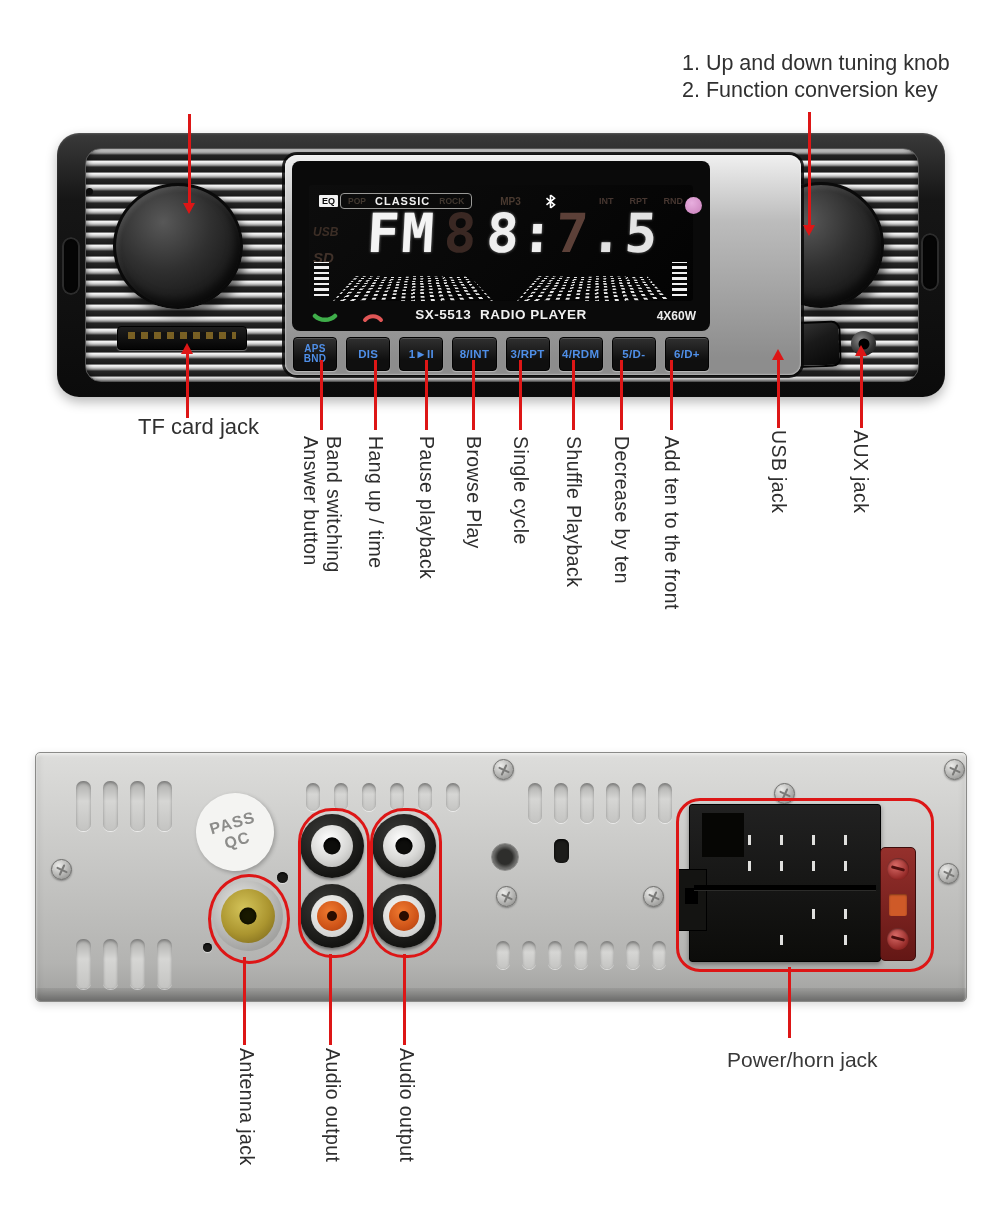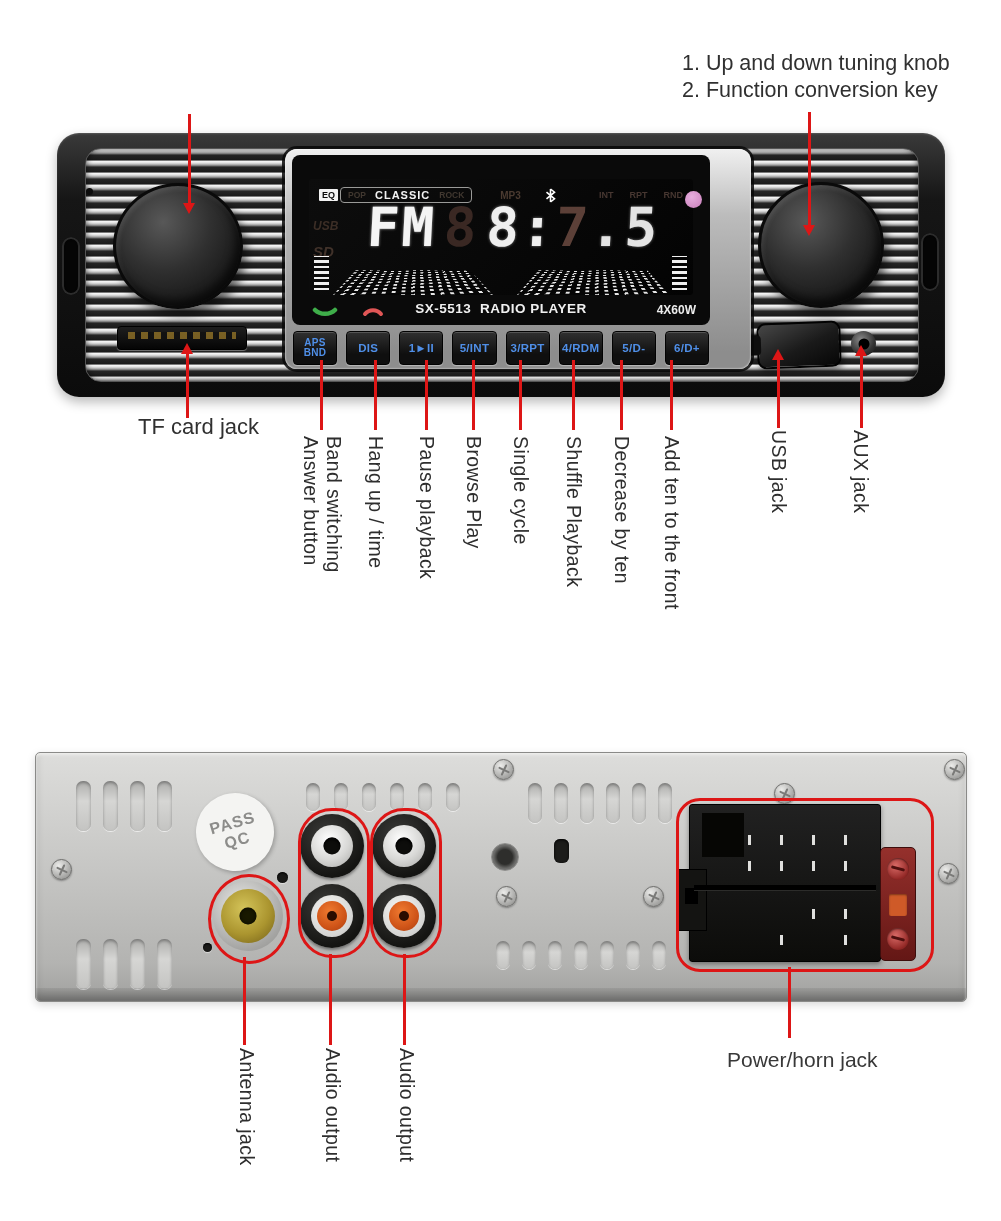--- a/index.html
+++ b/index.html
@@ -62,21 +62,21 @@
   .fd-l{left:29px;top:55px;}.fd-r{left:671px;top:161px;}
   .usbcov{position:absolute;left:700px;top:189px;width:80px;height:42px;border-radius:9px;border:2px solid #020202;
       background:linear-gradient(155deg,#474747,#1a1a1a 55%,#060606);transform:rotate(-2deg);
       box-shadow:2px 3px 6px rgba(0,0,0,.45);}
   .usbcov::before{content:"";position:absolute;left:-13px;top:10px;width:15px;height:20px;background:#0d0d0d;border-radius:4px;}
   .aux{position:absolute;left:794px;top:198px;width:25px;height:25px;border-radius:50%;
       background:radial-gradient(circle at 40% 35%,#8a8a8a,#333 60%,#101010);}
   .aux::after{content:"";position:absolute;left:50%;top:50%;width:11px;height:11px;transform:translate(-50%,-50%);
       border-radius:50%;background:#000;}
   
-  .module{position:absolute;left:228px;top:16px;width:466px;height:220px;border-radius:12px;
+  .module{position:absolute;left:228px;top:22px;width:516px;height:220px;border-radius:12px;
       background:linear-gradient(180deg,#f0f0f0,#bcbcbc 30%,#8d8d8d 92%);
       box-shadow:0 0 0 3px rgba(8,8,8,.85), inset 0 0 2px #fff;}
   .bezel{position:absolute;left:7px;top:6px;width:418px;height:170px;background:#0a0a0a;border-radius:8px;}
   .screen{position:absolute;left:17px;top:24px;width:384px;height:116px;border-radius:3px;overflow:hidden;
       background:linear-gradient(135deg,#0d0d0d,#030303);}
   .dtop{position:absolute;left:10px;top:7px;right:8px;height:18px;display:flex;align-items:center;}
   .eq-chip{background:#f2f2f2;color:#0a0a0a;font-size:9px;font-weight:bold;padding:1px 3px;border-radius:1px;}
   .classic-box{margin-left:2px;border:1px solid #9a9a98;border-radius:4px;padding:1px 7px;display:flex;gap:9px;align-items:center;}
   .classic-ghost{color:#413830;font-size:8.5px;font-weight:bold;}
   .classic{color:#f2f2f2;font-size:11px;font-weight:bold;letter-spacing:1px;}
@@ -262,21 +262,21 @@
           <span class="pwr">4X60W</span>
         </div>
       </div>
       <div class="btnrow">
         <div class="pbtn two">
           <span>APS</span>
           <span>BND</span>
         </div>
         <div class="pbtn">DIS</div>
         <div class="pbtn">1►II</div>
-        <div class="pbtn">5/INT</div>
+        <div class="pbtn">8/INT</div>
         <div class="pbtn">3/RPT</div>
         <div class="pbtn">4/RDM</div>
         <div class="pbtn">5/D-</div>
         <div class="pbtn">6/D+</div>
       </div>
     </div>
   </div>
 
   <div class="rl rl-vol"></div>
   <div class="arr down arr-vol"></div>

